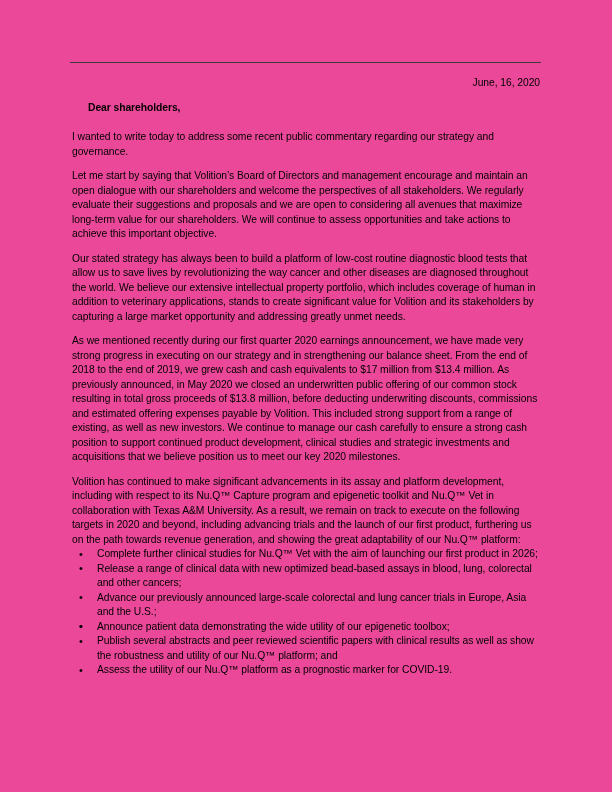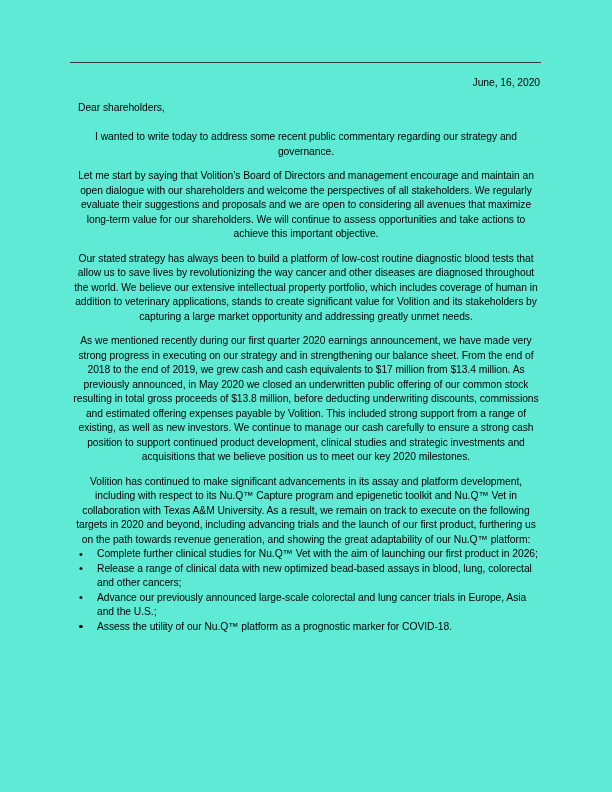--- a/index.html
+++ b/index.html
@@ -4,21 +4,21 @@
 <style>
   html, body {
     margin: 0;
     padding: 0;
     background: #ffffff;
   }
   .page {
     position: relative;
     width: 612px;
     height: 792px;
-    background: #5eead4;
+    background: #ec4899;
     overflow: hidden;
     font-family: "Liberation Sans", "DejaVu Sans", sans-serif;
     color: #000000;
     box-sizing: border-box;
   }
   .content {
     position: absolute;
     left: 72px;
     top: 62px;
     width: 468px;
@@ -31,25 +31,25 @@
     border-top: 1.2px solid #3a3a3a;
     margin: 0 0 0 -2px;
     width: 471px;
     height: 0;
   }
   .date {
     text-align: right;
     margin-top: 13px;
   }
   .salutation {
-    margin: 10px 0 15px 6px;
+    margin: 10px 0 15px 16px;
+    font-weight: bold;
   }
   p.para {
     margin: 0 0 10px 0;
-    text-align: center;
   }
   ul.bullets {
     list-style: none;
     margin: 0;
     padding: 0;
   }
   ul.bullets li {
     position: relative;
     padding-left: 25px;
   }
@@ -80,19 +80,19 @@
 
     <p class="para">As we mentioned recently during our first quarter 2020 earnings announcement, we have made very strong progress in executing on our strategy and in strengthening our balance sheet. From the end of 2018 to the end of 2019, we grew cash and cash equivalents to $17 million from $13.4 million. As previously announced, in May 2020 we closed an underwritten public offering of our common stock resulting in total gross proceeds of $13.8 million, before deducting underwriting discounts, commissions and estimated offering expenses payable by Volition. This included strong support from a range of existing, as well as new investors. We continue to manage our cash carefully to ensure a strong cash position to support continued product development, clinical studies and strategic investments and acquisitions that we believe position us to meet our key 2020 milestones.</p>
 
     <p class="para" style="margin-bottom:0">Volition has continued to make significant advancements in its assay and platform development, including with respect to its Nu.Q™ Capture program and epigenetic toolkit and Nu.Q™ Vet in collaboration with Texas A&amp;M University. As a result, we remain on track to execute on the following targets in 2020 and beyond, including advancing trials and the launch of our first product, furthering us on the path towards revenue generation, and showing the great adaptability of our Nu.Q™ platform:</p>
 
     <ul class="bullets">
       <li><span class="dot">•</span><span>Complete further clinical studies for Nu.Q™ Vet with the aim of launching our first product in 2026;</span></li>
       <li><span class="dot">•</span><span>Release a range of clinical data with new optimized bead-based assays in blood, lung, colorectal and other cancers;</span></li>
       <li><span class="dot">•</span><span>Advance our previously announced large-scale colorectal and lung cancer trials in Europe, Asia and the U.S.;</span></li>
       <li><span class="dot">•</span></li>
-      <li><span class="dot">•</span></li>
-      <li><span class="dot">•</span></li>
-      <li><span class="dot">•</span><span>Assess the utility of our Nu.Q™ platform as a prognostic marker for COVID-18.</span></li>
+      <li><span class="dot">•</span><span>Announce patient data demonstrating the wide utility of our epigenetic toolbox;</span></li>
+      <li><span class="dot">•</span><span>Publish several abstracts and peer reviewed scientific papers with clinical results as well as show the robustness and utility of our Nu.Q™ platform; and</span></li>
+      <li><span class="dot">•</span><span>Assess the utility of our Nu.Q™ platform as a prognostic marker for COVID-19.</span></li>
     </ul>
 
   </div>
 </div>
 
 </body></html>

